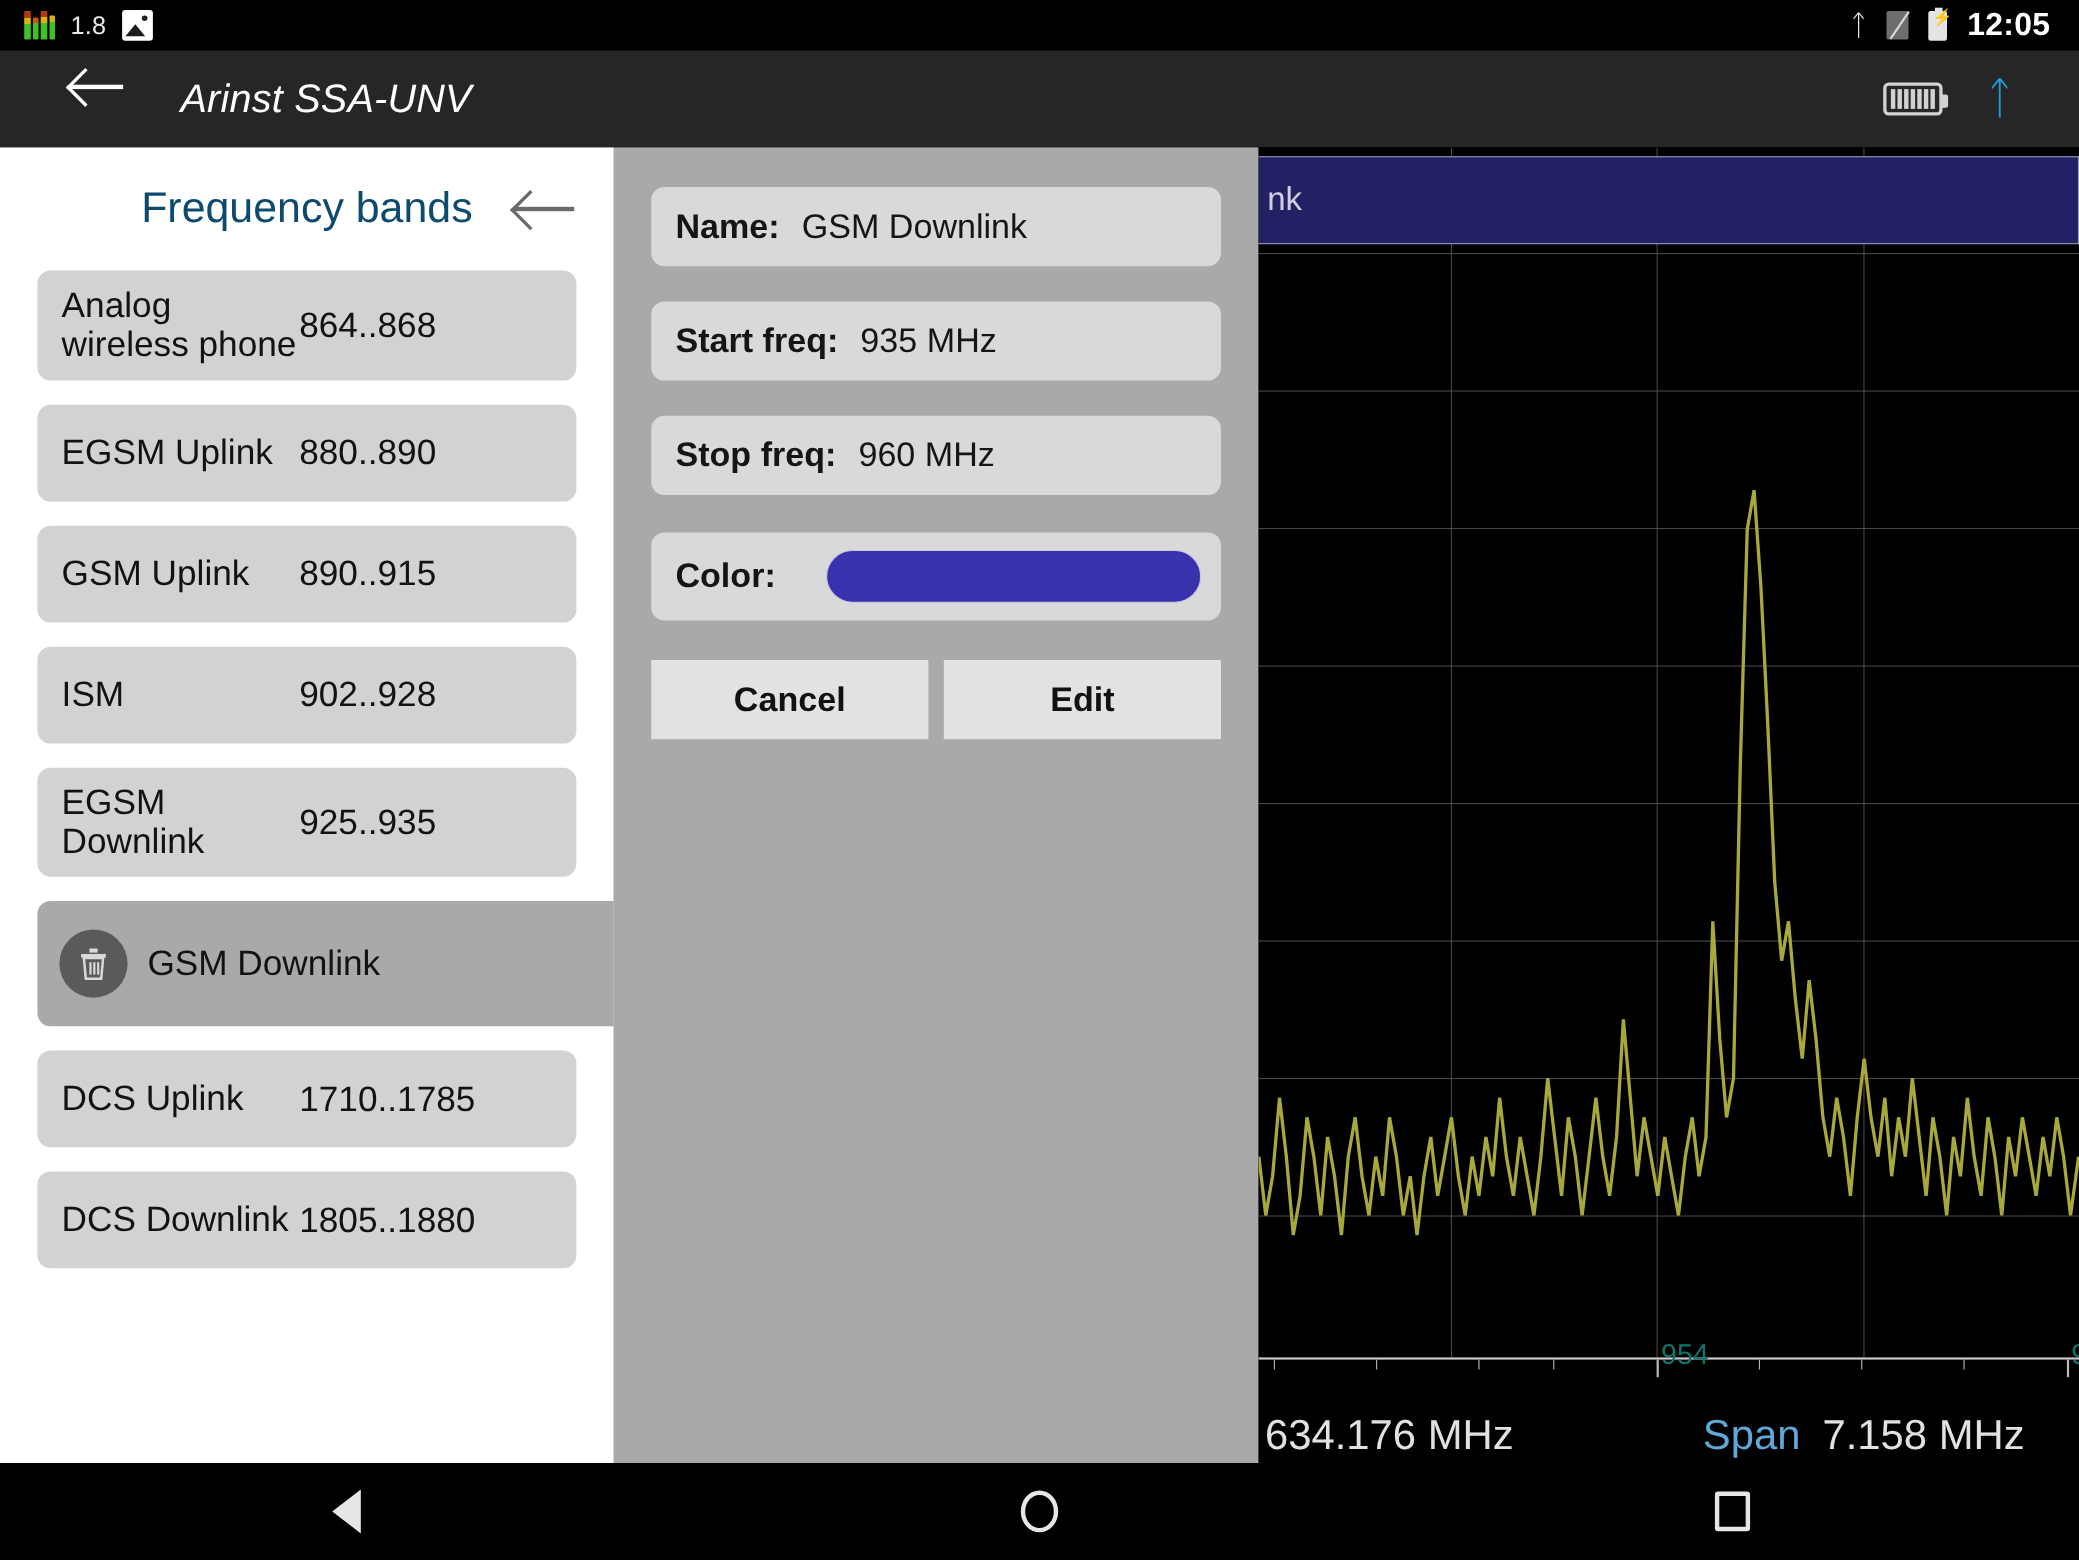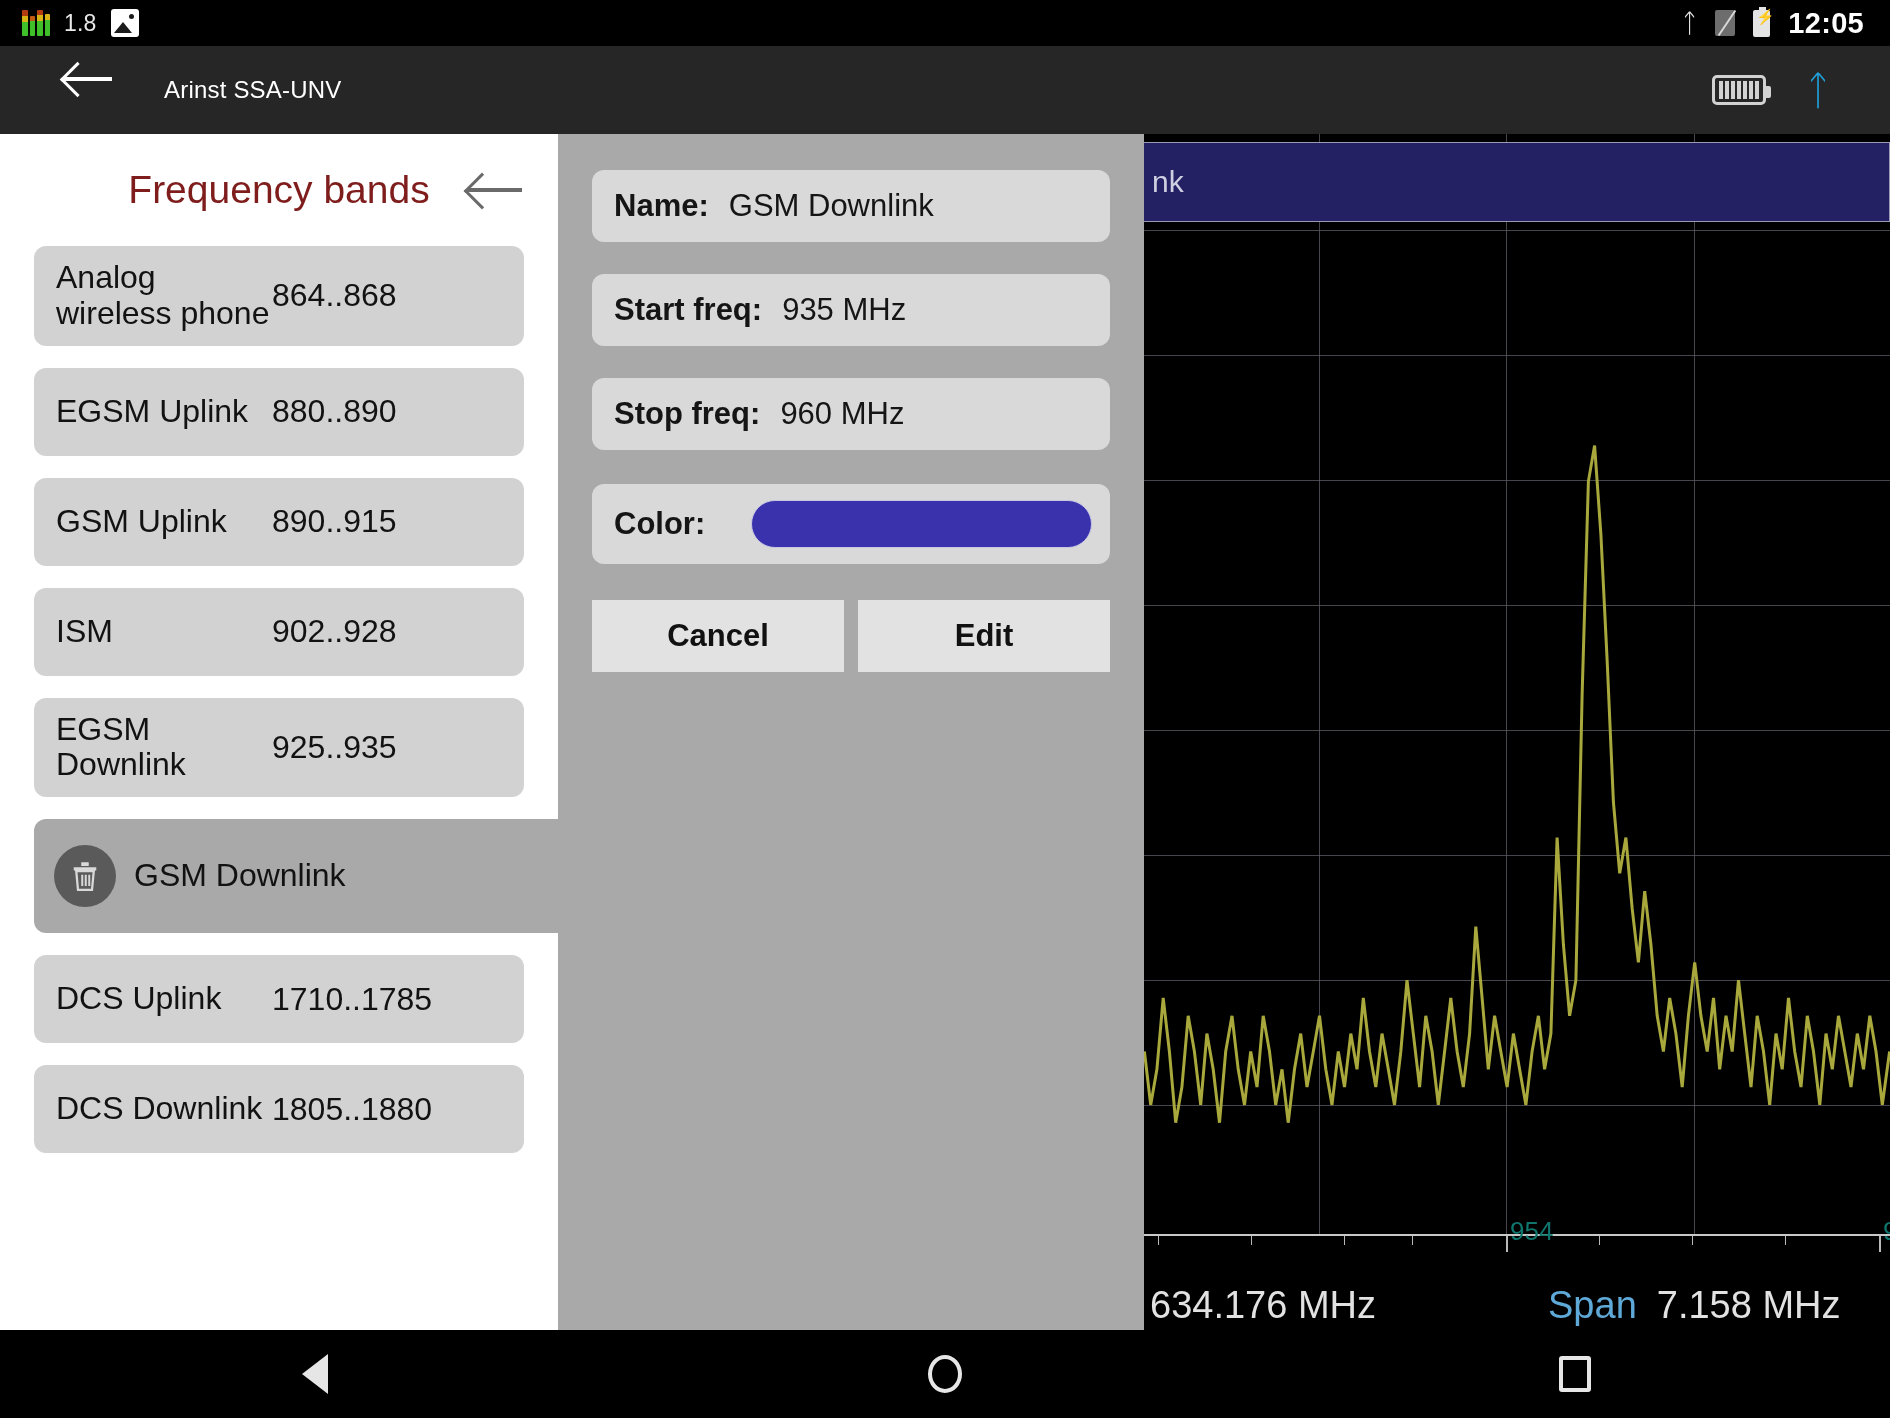--- a/index.html
+++ b/index.html
@@ -68,21 +68,21 @@
     width: 56px; height: 56px; margin-left: 64px; position: relative; cursor: pointer;
   }
   .arrow-left { position: relative; width: 52px; height: 34px; }
   .arrow-left::before {
     content: ""; position: absolute; left: 0; top: 15px; width: 48px; height: 3.5px; background: #fff;
   }
   .arrow-left::after {
     content: ""; position: absolute; left: 1px; top: 5px; width: 22px; height: 22px;
     border-left: 3.5px solid #fff; border-bottom: 3.5px solid #fff; transform: rotate(45deg);
   }
-  .appbar-title { color: #fff; font-size: 24px; margin-left: 44px; letter-spacing: .2px; }
+  .appbar-title { color: #fff; font-size: 36px; margin-left: 44px; letter-spacing: .2px; font-style: italic; }
   .appbar-right { margin-left: auto; display: flex; align-items: center; gap: 40px; padding-right: 60px; }
   .battery-big {
     position: relative; width: 54px; height: 30px; border: 3px solid #d2d2d2; border-radius: 5px;
     display: flex; align-items: center; justify-content: center; gap: 2.5px;
   }
   .battery-big::after {
     content: ""; position: absolute; right: -8px; top: 8px; width: 6px; height: 12px;
     background: #d2d2d2; border-radius: 0 2px 2px 0;
   }
   .battery-big i { display: block; width: 3.5px; height: 18px; background: #d2d2d2; }
@@ -144,21 +144,21 @@
 
   
   .bandspanel {
     position: absolute; left: 0; top: 134px; width: 558px; height: 1196px;
     background: #fff; overflow: hidden;
   }
   .bands-header {
     height: 112px; display: flex; align-items: center; justify-content: center;
     position: relative;
   }
-  .bands-title { font-size: 39px; color: #7f1d1d; }
+  .bands-title { font-size: 39px; color: #0c4a6e; }
   .bands-back {
     position: absolute; right: 34px; top: 50%; transform: translateY(-50%);
     width: 56px; height: 36px; cursor: pointer;
   }
   .bands-back::before {
     content: ""; position: absolute; left: 0; top: 16px; width: 54px; height: 3.5px; background: #6a6a6a;
   }
   .bands-back::after {
     content: ""; position: absolute; left: 1px; top: 6px; width: 23px; height: 23px;
     border-left: 3.5px solid #6a6a6a; border-bottom: 3.5px solid #6a6a6a; transform: rotate(45deg);

